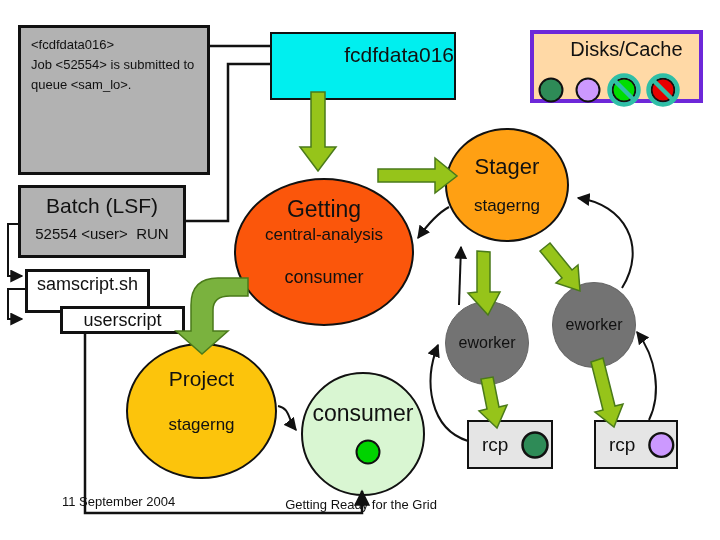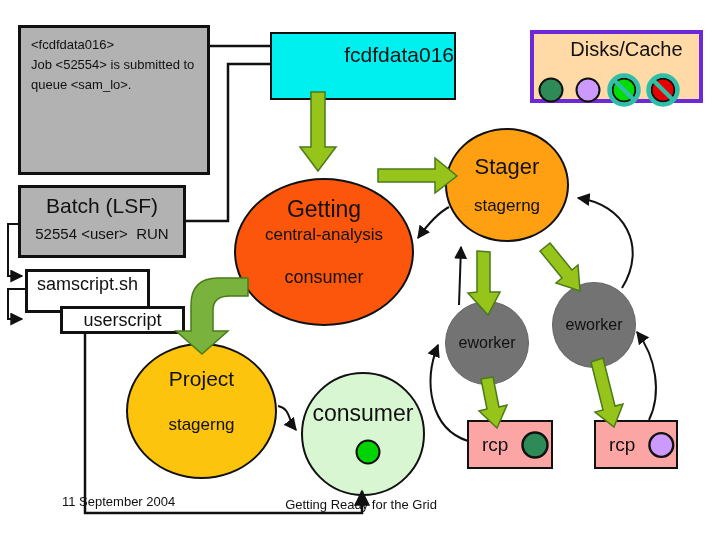--- a/index.html
+++ b/index.html
@@ -17,21 +17,21 @@
   .disks-title{font-size:20px;margin-top:4px;}
   .disks-svg{position:absolute;left:2px;top:38px;}
   .batch-box{left:18px;top:185px;width:168px;height:73px;background:#b2b2b2;border:3px solid #111;
              text-align:center;}
   .batch-title{font-size:21px;margin-top:6px;}
   .job-line{font-size:15px;margin-top:7px;white-space:pre;}
   .script-box{left:25px;width:125px;background:#fff;border:3px solid #111;text-align:center;
               font-size:18px;}
   .sam-box{top:269px;height:44px;line-height:25px;}
   .user-box{top:306px;height:28px;line-height:22px;margin-left:35px;}
-  .rcp-box{top:420px;height:49px;background:#fca5a5;border:2.5px solid #111;
+  .rcp-box{top:420px;height:49px;background:#e5e5e5;border:2.5px solid #111;
            display:flex;align-items:center;padding-left:13px;font-size:19px;}
   .rcp-left{left:467px;width:86px;}
   .rcp-right{left:594px;width:84px;}
   .rcp-circle{margin-left:12px;}
   
   .ellipse{border-radius:50%;text-align:center;}
   .stager{left:445px;top:128px;width:124px;height:114px;background:#ffa013;border:2px solid #111;
           padding-top:24px;}
   .stager-title{font-size:22px;}
   .stager-proc{font-size:17px;margin-top:16px;}

